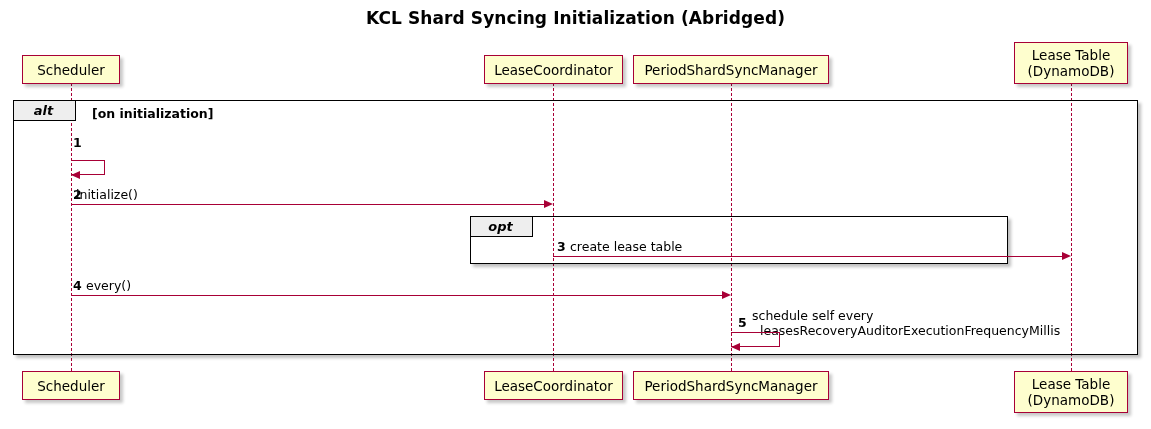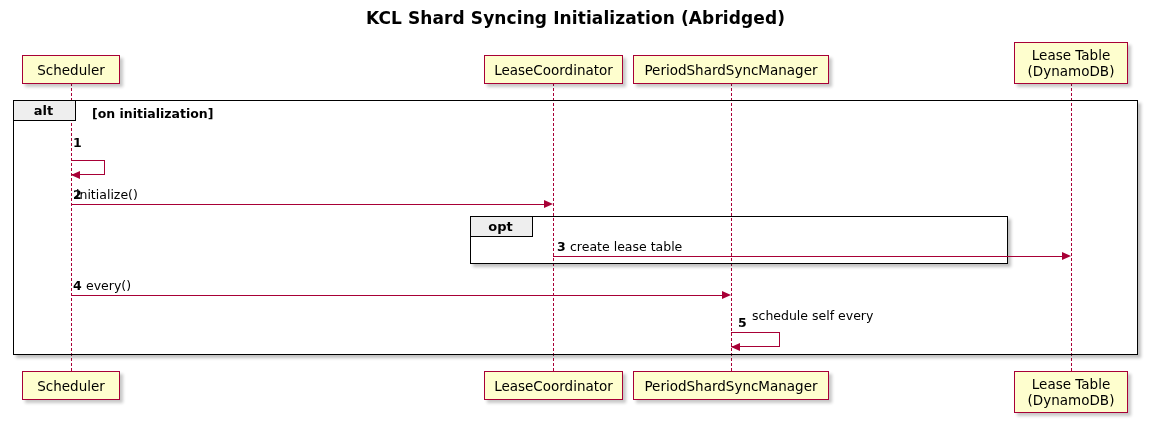--- a/index.html
+++ b/index.html
@@ -61,20 +61,21 @@
   }
   .participant .pline { display: block; }
 
   
   .frame {
     position: absolute;
     border: 1.5px solid #000000;
     box-sizing: border-box;
     background: transparent;
     box-shadow: 3px 3px 3px rgba(0,0,0,0.25);
+    font-style: italic;
   }
   .frame-tab {
     position: absolute;
     left: 0;
     top: 0;
     height: 20px;
     background: #EEEEEE;
     border-right: 1.5px solid #000000;
     border-bottom: 1.5px solid #000000;
     box-sizing: border-box;
@@ -194,20 +195,21 @@
   <div class="msg-line" style="left:553px; top:256px; width:509px;"></div>
   <div class="arrow-head arrow-right" style="left:1062px; top:251.5px;"></div>
 
   <div class="msg-num" style="left:73px; top:278px;">4</div>
   <div class="msg-text" style="left:86px; top:278px;">every()</div>
   <div class="msg-line" style="left:71px; top:295px; width:651px;"></div>
   <div class="arrow-head arrow-right" style="left:722px; top:290.5px;"></div>
 
   <div class="msg-num" style="left:738px; top:315px;">5</div>
   <div class="msg-text" style="left:752px; top:308px;">schedule self every</div>
+  <div class="msg-text" style="left:760px; top:323px;">leasesRecoveryAuditorExecutionFrequencyMillis</div>
   <div class="self-loop" style="left:731px; top:332px; width:49px; height:15px;"></div>
   <div class="arrow-head arrow-left" style="left:731px; top:342.5px;"></div>
 
   <div class="participant" style="left:22px; top:55px; width:98px; height:29px;">
     <span class="pline">Scheduler</span>
   </div>
 
   <div class="participant" style="left:484px; top:55px; width:139px; height:29px;">
     <span class="pline">LeaseCoordinator</span>
   </div>

